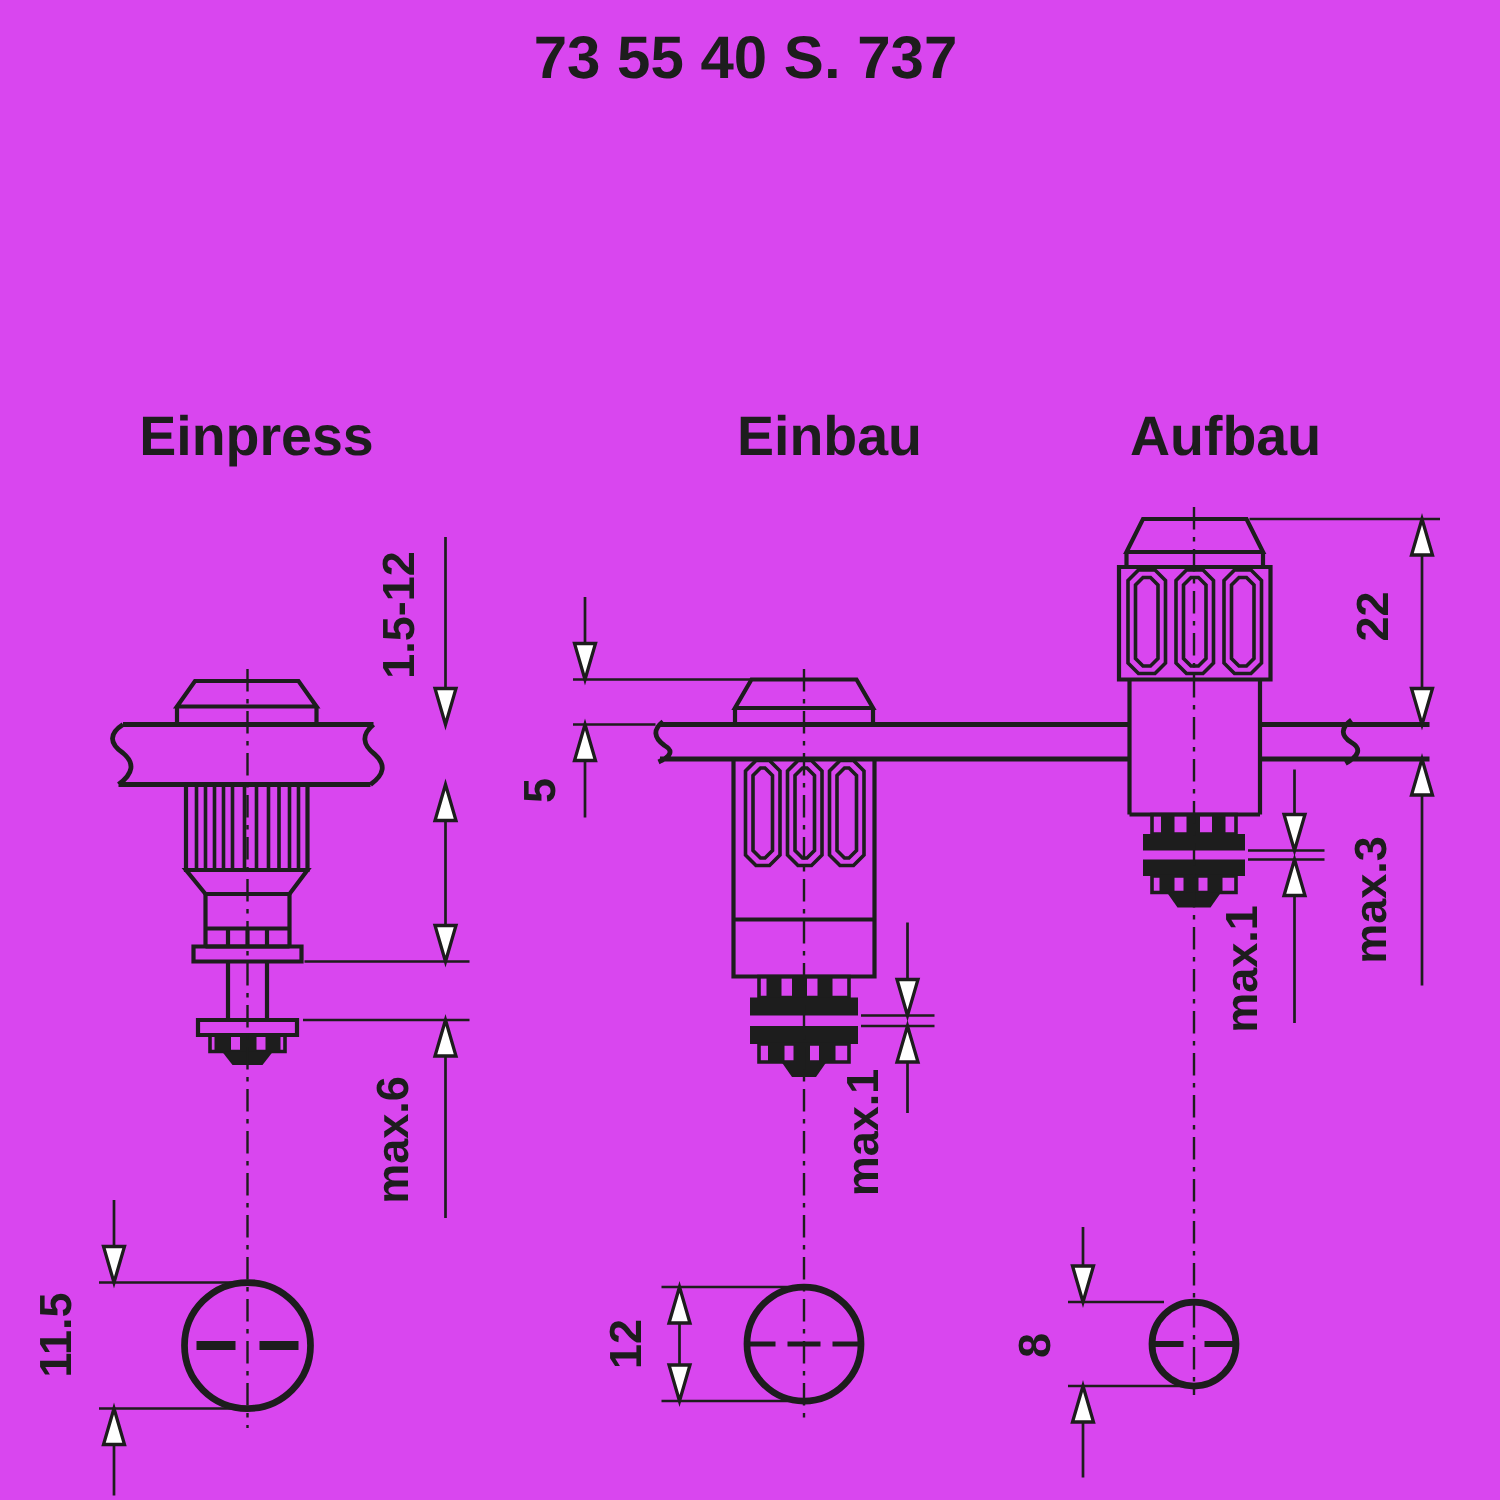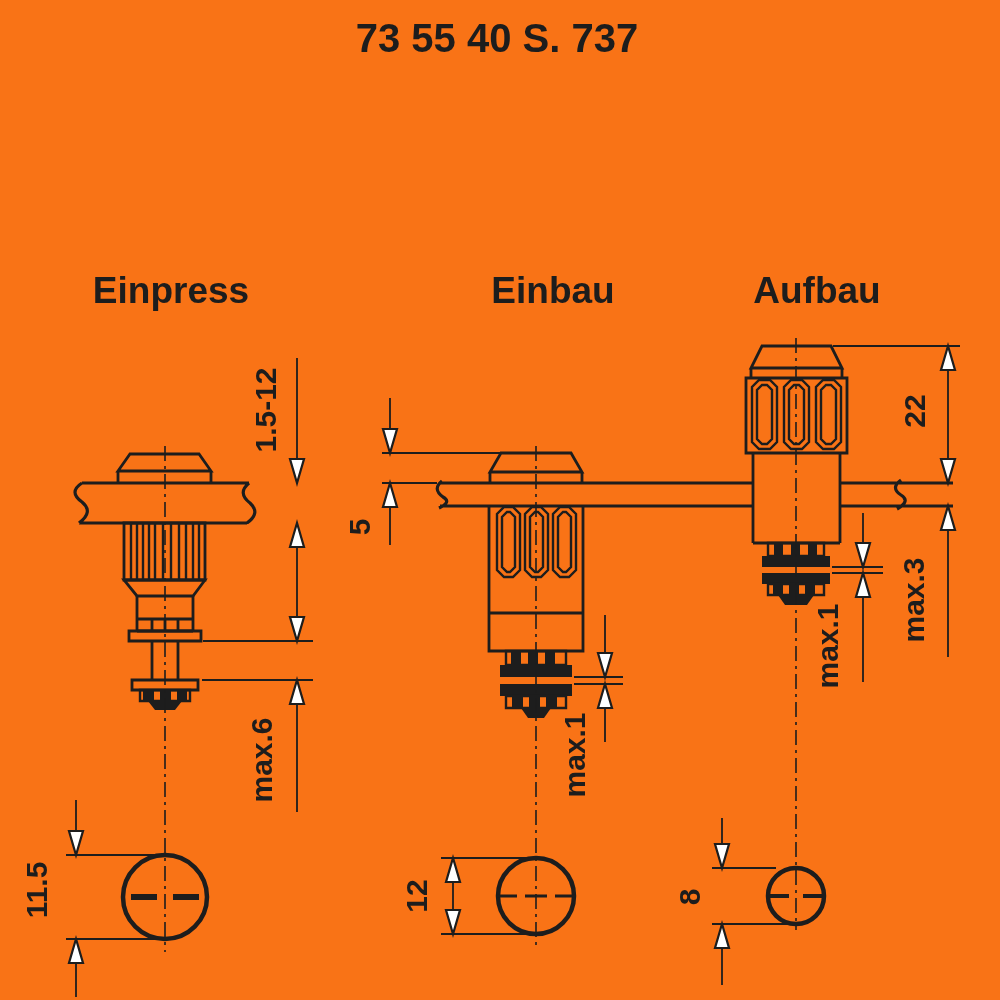--- a/index.html
+++ b/index.html
@@ -1,16 +1,16 @@
 <!DOCTYPE html>
 <html><head>
 <meta charset="utf-8">
 <style>
   html,body{margin:0;padding:0;background:#ffffff;}
-  .stage{position:relative;width:1000px;height:1000px;background:#f97316;overflow:hidden;
+  .stage{position:relative;width:1000px;height:1000px;background:#d946ef;overflow:hidden;
          font-family:"Liberation Sans", sans-serif;}
   svg{display:block;}
   svg text{font-family:"Liberation Sans", sans-serif;font-weight:bold;fill:#1d1d1d;}
   .t-title{font-size:40px;}
   .t-label{font-size:37px;}
   .t-dim{font-size:30px;}
   .ln{stroke:#1d1d1d;stroke-width:2.8;fill:none;stroke-linejoin:miter;}
   .ln-panel{stroke:#1d1d1d;stroke-width:3.2;fill:none;}
   .ln-thin{stroke:#1d1d1d;stroke-width:1.8;fill:none;}
   .ln-slot{stroke:#1d1d1d;stroke-width:2.4;fill:none;}

